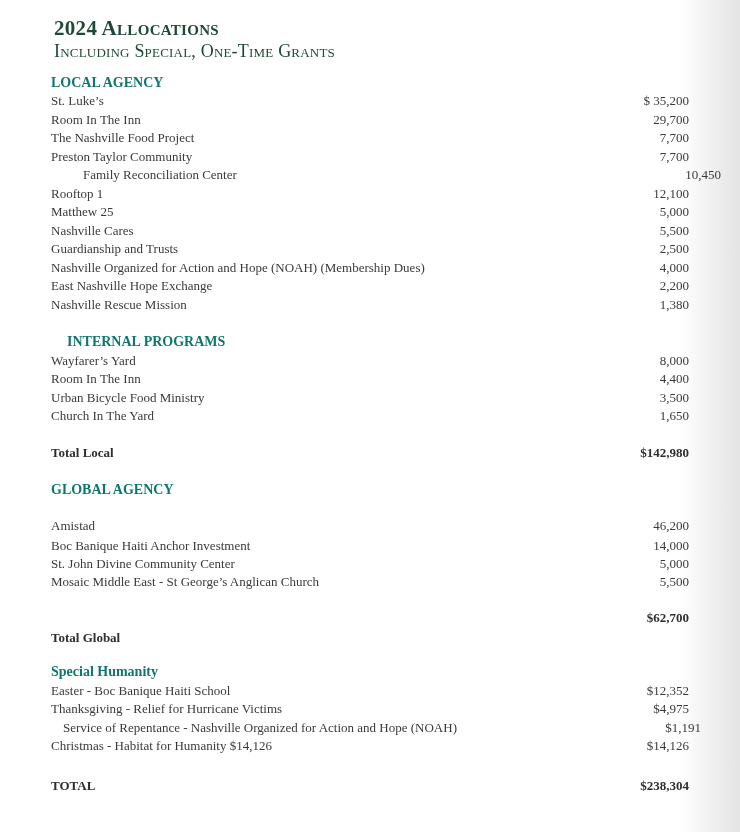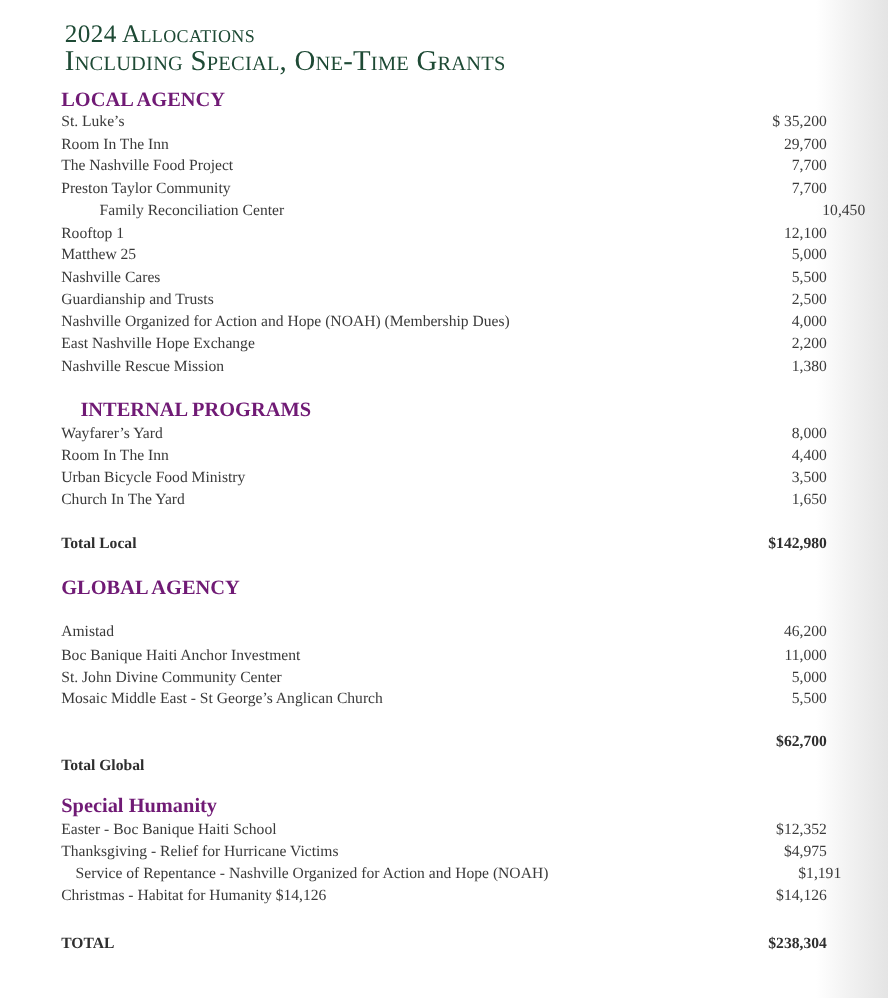--- a/index.html
+++ b/index.html
@@ -28,24 +28,24 @@
       left: 54px;
       top: 16px;
       color: #1e4a35;
     }
     .title {
       font-size: 21px;
       font-variant: small-caps;
       letter-spacing: 0.3px;
       line-height: 24px;
       margin: 0;
-      font-weight: normal;
+      font-weight: bold;
     }
     .subtitle {
-      font-size: 24px;
+      font-size: 18px;
       font-variant: small-caps;
       letter-spacing: 0.2px;
       line-height: 22px;
       margin: 0;
       font-weight: normal;
     }
     .row {
       position: absolute;
       left: 51px;
       width: 638px;
@@ -65,22 +65,22 @@
       top: 0;
       white-space: nowrap;
       text-align: right;
     }
     .bold {
       font-weight: bold;
       color: #2e2e2e;
     }
     .heading {
       font-weight: bold;
-      color: #701a75;
-      font-size: 17px;
+      color: #0f766e;
+      font-size: 14px;
     }
   </style>
 </head>
 <body>
 
 <div class="page-shadow"></div>
 
 <div class="header">
   <h1 class="title">2024 Allocations</h1>
   <h2 class="subtitle">Including Special, One-Time Grants</h2>
@@ -166,21 +166,21 @@
 
 <div class="row" style="top:481px;">
   <span class="label heading">GLOBAL AGENCY</span>
 </div>
 <div class="row" style="top:517px;">
   <span class="label">Amistad</span>
   <span class="amount">46,200</span>
 </div>
 <div class="row" style="top:536.5px;">
   <span class="label">Boc Banique Haiti Anchor Investment</span>
-  <span class="amount">11,000</span>
+  <span class="amount">14,000</span>
 </div>
 <div class="row" style="top:554.5px;text-decoration:underline;">
   <span class="label">St. John Divine Community Center</span>
   <span class="amount">5,000</span>
 </div>
 <div class="row" style="top:573px;">
   <span class="label">Mosaic Middle East - St George’s Anglican Church</span>
   <span class="amount">5,500</span>
 </div>
 

